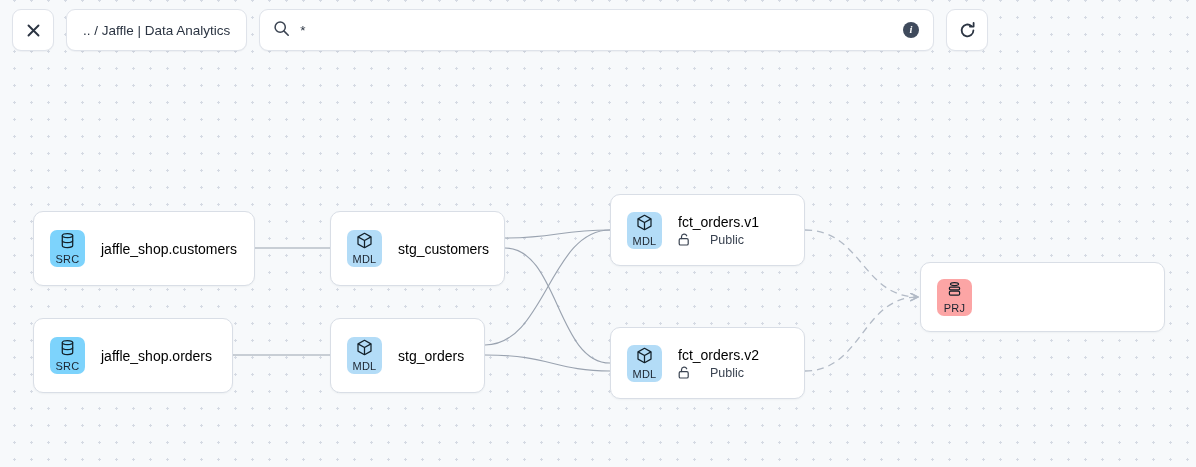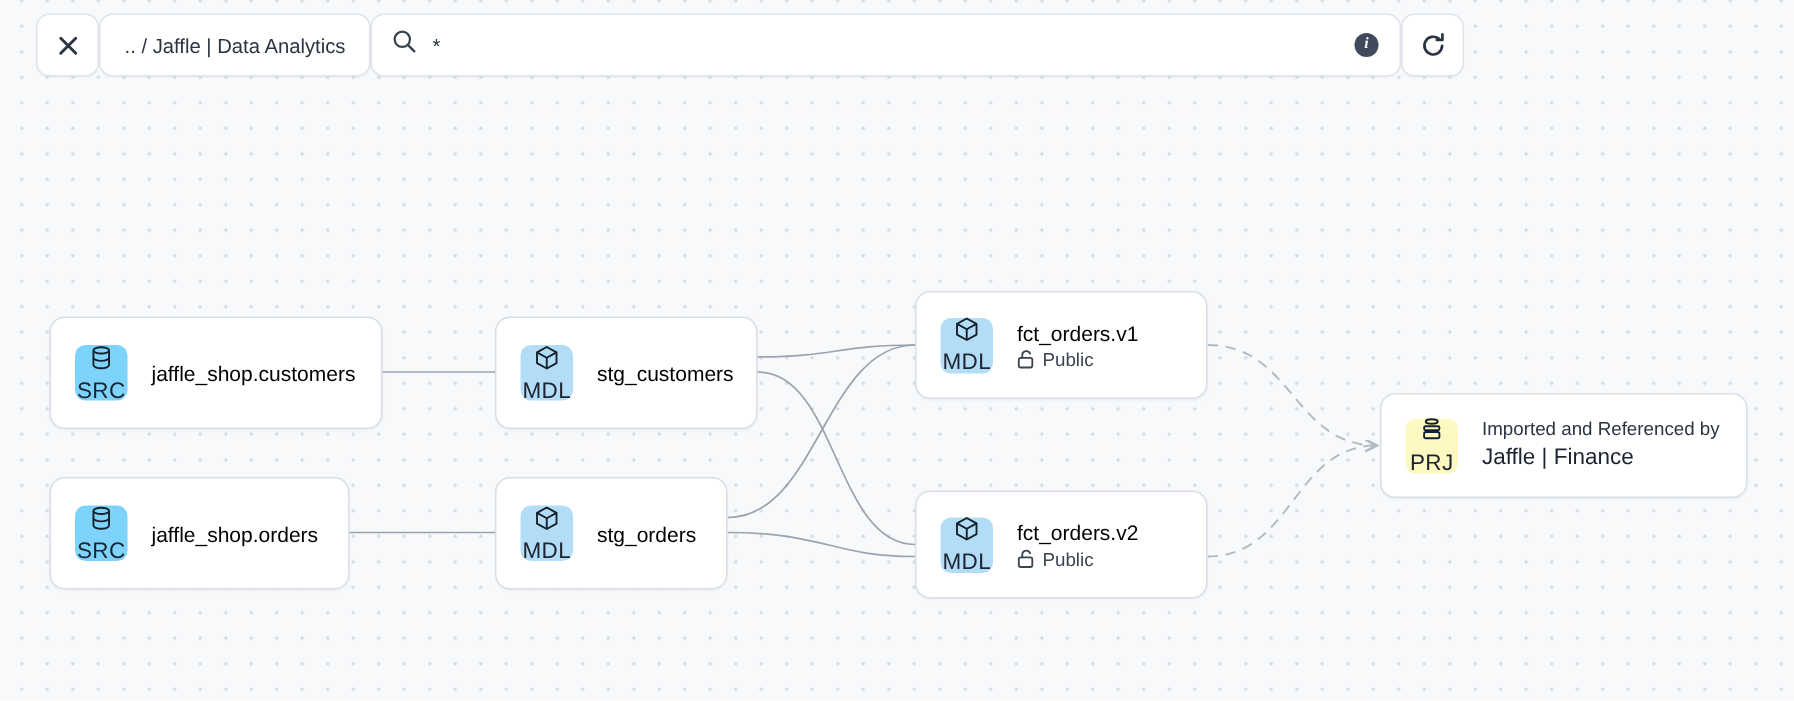--- a/index.html
+++ b/index.html
@@ -39,21 +39,22 @@
   }
 
   
   #toolbar {
     position: absolute;
     left: 0; top: 0;
     width: 1000px;
     height: 60px;
     display: flex;
     align-items: center;
-    padding: 0 24px;
+    padding: 0 12px;
+    gap: 12px;
     z-index: 40;
   }
   .tb-btn {
     height: 42px;
     min-width: 42px;
     background: #ffffff;
     border: 1px solid #dfe3ea;
     border-radius: 9px;
     display: flex;
     align-items: center;
@@ -143,40 +144,40 @@
     border-radius: 7px;
     display: flex;
     flex-direction: column;
     align-items: center;
     justify-content: center;
     gap: 0px;
     flex: 0 0 auto;
   }
   .badge .bglyph { display: block; margin-bottom: 1px; }
   .badge .blabel {
-    font-size: 15px;
+    font-size: 11px;
     letter-spacing: .2px;
     color: #1b2430;
     line-height: 1;
     font-family: "Liberation Sans", sans-serif;
   }
   .badge-src { background: #7dd3fc; }
   .badge-mdl { background: #b3dcf7; }
-  .badge-prj { background: #fef9c3; }
+  .badge-prj { background: #fca5a5; }
 
   .node-text { display: flex; flex-direction: column; gap: 3px; min-width: 0; }
   .node-title {
     font-size: 14px;
     color: #000000;
     white-space: nowrap;
   }
   .node-sub {
     display: flex;
     align-items: center;
-    gap: 5px;
+    gap: 20px;
     font-size: 12.5px;
     color: #3a4351;
     white-space: nowrap;
   }
   .node-sub svg { display: block; flex: 0 0 auto; }
   .node-over {
     font-size: 12.5px;
     color: #2b3442;
     white-space: nowrap;
     line-height: 1.15;
@@ -306,24 +307,20 @@
       </div>
       <div class="node" style="left: 920px; top: 262px; width: 245px; height: 70px;">
         <div class="badge badge-prj">
           <span class="bglyph"><svg width="17" height="17" viewBox="0 0 17 17">
               <ellipse cx="8.5" cy="3.0" rx="4.0" ry="1.5" fill="none" stroke="#132029" stroke-width="1.25"></ellipse>
               <rect x="3.4" y="6.2" width="10.2" height="2.6" rx="1" fill="none" stroke="#132029" stroke-width="1.25"></rect>
               <rect x="3.4" y="10.0" width="10.2" height="4.2" rx="1.2" fill="none" stroke="#132029" stroke-width="1.25"></rect>
             </svg></span>
           <span class="blabel">PRJ</span>
         </div>
-        <div class="node-text">
-          <div class="node-over">Imported and Referenced by</div>
-          <div class="node-main">Jaffle | Finance</div>
-        </div>
       </div>
     </div>
 
   <div id="toolbar">
 
     <div class="tb-btn">
       <span>
         <svg width="15" height="15" viewBox="0 0 15 15">
           <path d="M2.5 2.5 L12.5 12.5 M12.5 2.5 L2.5 12.5" stroke="#2b3442" stroke-width="1.9" stroke-linecap="round"></path>
         </svg>

